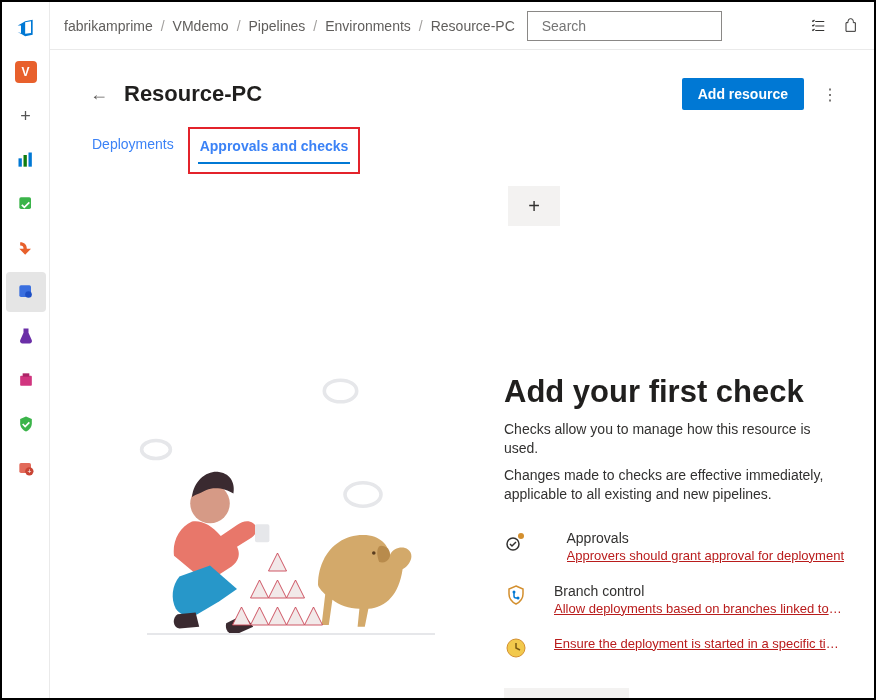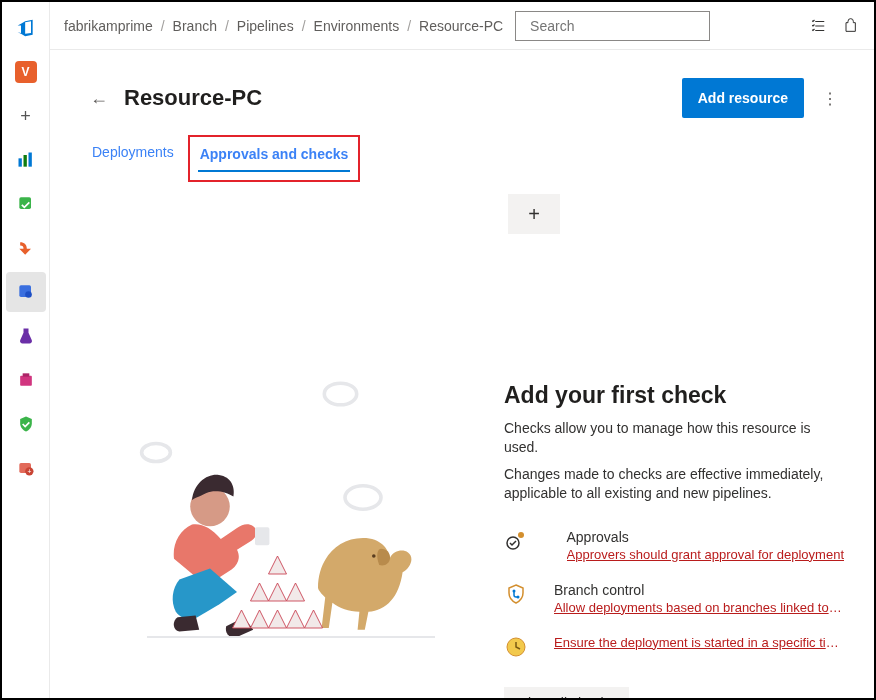--- a/index.html
+++ b/index.html
@@ -55,41 +55,41 @@
     margin-left:4px;
   }
   .search-wrap input { border:none; outline:none; flex:1; font-size:14px; color:#605e5c; background:transparent;}
   .top-icons { margin-left:auto; display:flex; align-items:center; gap:16px; }
   .content { flex:1; padding: 28px 30px 20px 40px; overflow:auto; position:relative;}
   .title-row { display:flex; align-items:center; gap:16px; }
   .back-arrow { font-size:18px; color:#605e5c; cursor:pointer; }
   .page-title { font-size:22px; font-weight:600; color:#201f1e; }
   .title-actions { margin-left:auto; display:flex; align-items:center; gap:12px;}
   .btn-primary {
-    background:#0078d4; color:#fff; border:none; height:40px; padding:0 16px;
+    background:#0078d4; color:#fff; border:none; height:32px; padding:0 16px;
     font-size:14px; font-weight:600; border-radius:2px; cursor:pointer;
   }
   .overflow { font-size:16px; color:#605e5c; cursor:pointer; padding:0 6px;}
   .tabs { display:flex; gap:18px; margin-top:20px; font-size:14px;}
   .tab { padding:6px 2px 10px 2px; cursor:pointer; color:#3b82f6; position:relative;}
   .tab.active { font-weight:600; }
   .tab.active::after {
     content:""; position:absolute; left:0; right:0; bottom:0; height:2px; background:#0078d4;
   }
   .tab-emph { border:2.5px solid #e3232b; padding:3px 8px 8px 8px; margin:-3px -6px -8px -6px;}
   .lower { display:flex; gap:30px; margin-top:20px; }
   .illus { flex:1; min-width:350px; min-height:380px; position:relative; display:flex; align-items:center; justify-content:center;}
   .illus svg { width: 360px; height: 300px; margin-top:110px;}
   .add-btn-square {
     width:52px; height:40px; background:#f3f2f1; border:none;
     display:flex; align-items:center; justify-content:center; font-size:20px; color:#323130;
     cursor:pointer; margin-left:4px;
   }
   .right-col { flex:1; max-width:340px; }
-  .big-heading { font-size:23px; font-weight:700; color:#201f1e; margin-top:148px; margin-bottom:10px;}
+  .big-heading { font-size:31px; font-weight:700; color:#201f1e; margin-top:148px; margin-bottom:10px;}
   .help-text { font-size:14px; color:#323130; line-height:1.35; margin-bottom:8px;}
   .checks-list { margin-top:26px; display:flex; flex-direction:column; gap:20px;}
   .check-item { display:flex; gap:14px; align-items:flex-start;justify-content:space-between;}
   .check-icon { width:24px; height:24px; flex-shrink:0;}
   .check-title { font-size:14px; color:#323130; margin-bottom:2px;}
   .check-sub { font-size:13px; color:#b91c1c; max-width:290px; white-space:nowrap; overflow:hidden; text-overflow:ellipsis;text-decoration:underline;}
   .btn-secondary {
     margin-top:28px; background:#f3f2f1; border:1px solid #f3f2f1; height:32px;
     padding:0 14px; font-size:14px; cursor:pointer; color:#323130;
   }
@@ -157,21 +157,21 @@
         <text x="16" y="19" font-size="8" fill="#fff" text-anchor="middle">+</text>
       </svg>
   </div>
 </div>
 
 <div class="main">
   <div class="topbar">
     <div class="breadcrumb">
       <span class="crumb">fabrikamprime</span>
       <span class="sep">/</span>
-      <span class="crumb">Branch</span>
+      <span class="crumb">VMdemo</span>
       <span class="sep">/</span>
       <span class="crumb">Pipelines</span>
       <span class="sep">/</span>
       <span class="crumb">Environments</span>
       <span class="sep">/</span>
       <span class="crumb">Resource-PC</span>
     </div>
     <div class="search-wrap">
       <svg width="14" height="14" viewBox="0 0 24 24">
           <circle cx="10" cy="10" r="6" stroke="#605e5c" stroke-width="2" fill="none"></circle>

